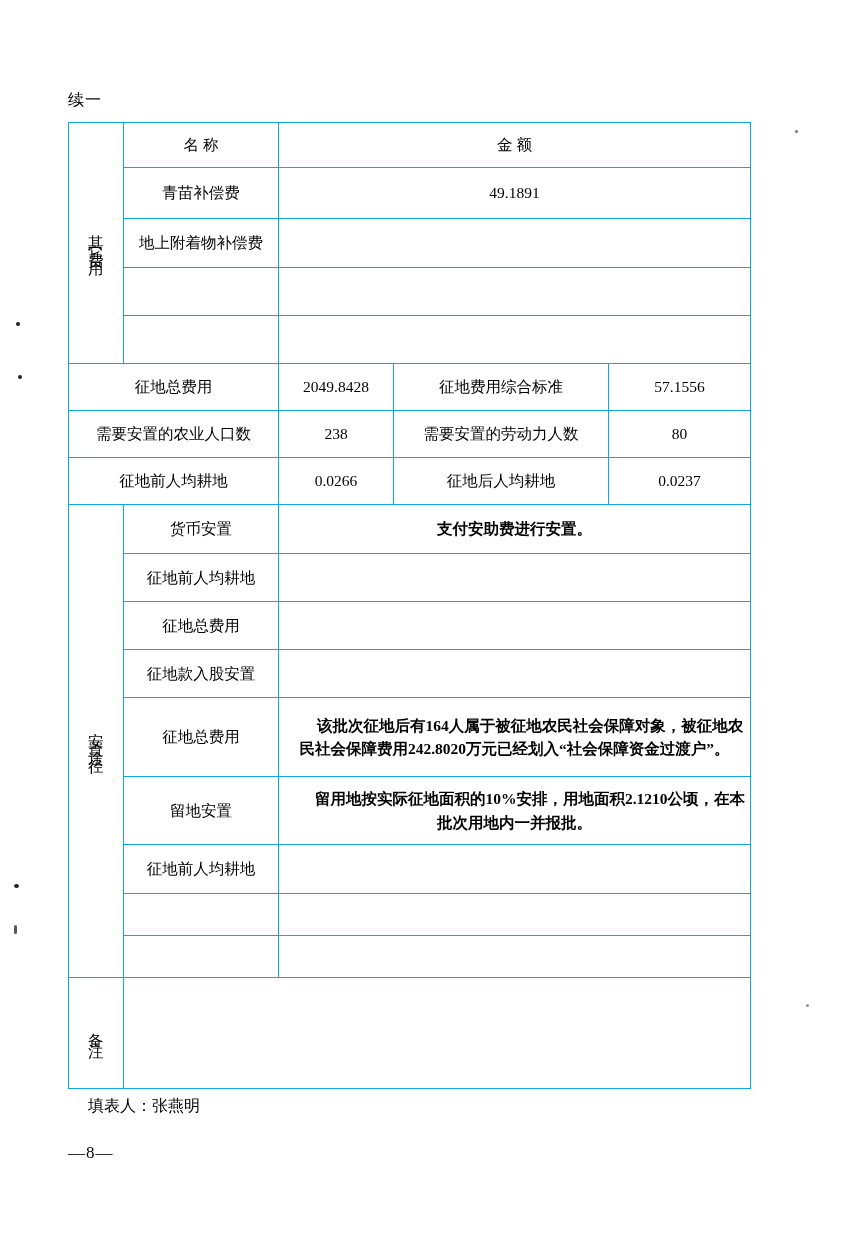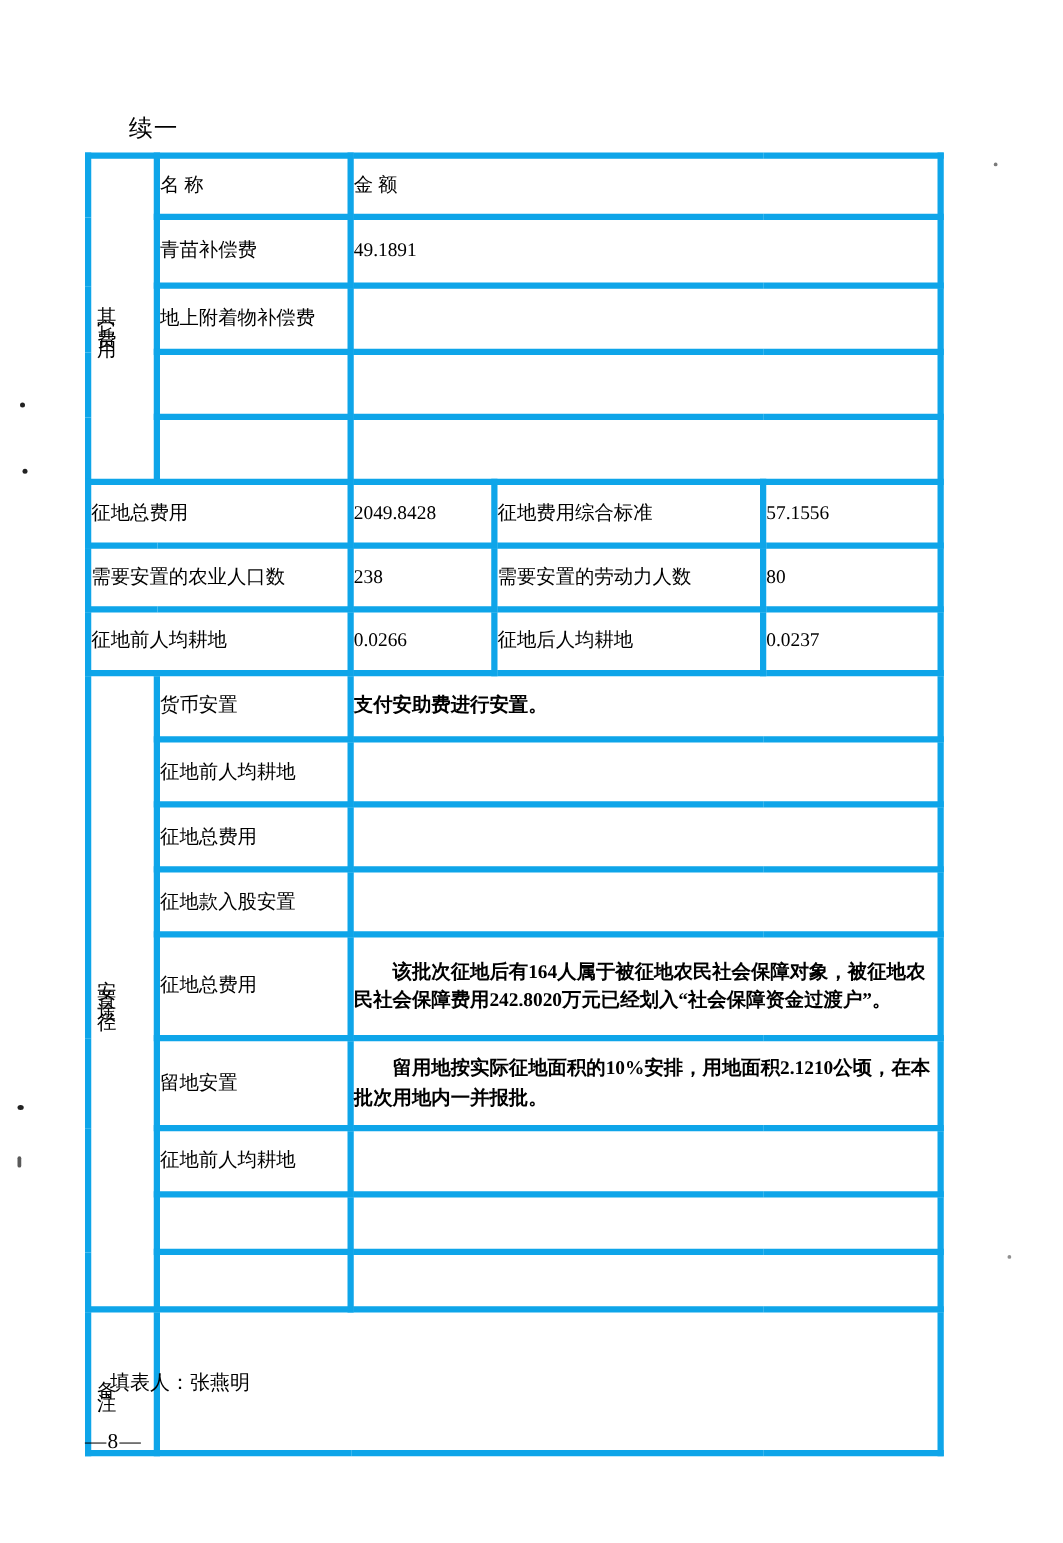--- a/index.html
+++ b/index.html
@@ -18,38 +18,37 @@
   .page {
     position: absolute;
     left: 0; top: 0;
     width: 850px;
     height: 1234px;
   }
   .cont-label {
     position: absolute;
     left: 68px;
     top: 90px;
-    font-size: 19px;
+    font-size: 16px;
     letter-spacing: 1px;
-    margin-left: 35px;
   }
   table.main {
     position: absolute;
     left: 68px;
     top: 122px;
     width: 682px;
     border-collapse: collapse;
     table-layout: fixed;
   }
   table.main td {
-    border: 5px solid #0ea5e9;
+    border: 1px solid #0ea5e9;
     font-size: 15.5px;
     padding: 0;
     vertical-align: middle;
-    text-align: left;
+    text-align: center;
     line-height: 1.5;
   }
   .vert {
     writing-mode: vertical-rl;
     text-orientation: upright;
     letter-spacing: 9px;
     display: inline-block;
     font-size: 15.5px;
   }
   td.vcell {

